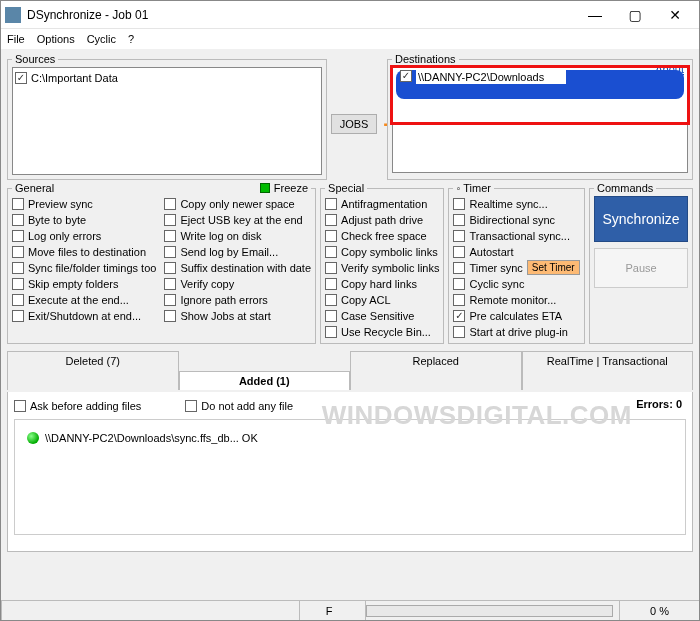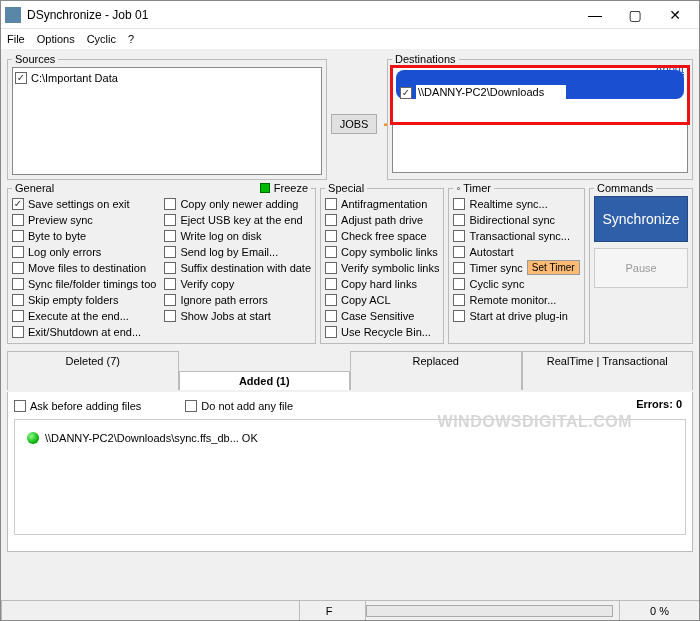--- a/index.html
+++ b/index.html
@@ -22,21 +22,21 @@
 .listitem { display: flex; align-items: center; gap: 4px; height: 16px; }
 .chk { width: 12px; height: 12px; border: 1px solid #666; display:inline-flex; align-items:center; justify-content:center; font-size:10px; line-height: 1; background:#fff;}
 .chk.on::after{content:"✓"; color:#333; font-size:10px; line-height:10px;}
 .midcol { width: 52px; display: flex; flex-direction: row; gap: 6px; align-items: center; padding-top: 14px; }
 .btn { background: #e1e1e1; border: 1px solid #adadad; padding: 3px 6px; min-width: 46px; text-align: center; color:#000;}
 .arrow { color: #f58a1f; font-size: 20px; line-height: 14px; }
 .dests { flex: 1; position: relative; }
 .about { position: absolute; right: 8px; top: -2px; color: #0645ad; text-decoration: underline; font-size:11px;}
 .redbox { border: 3px solid #e11; height: 60px; padding: 2px 3px; margin-top:0px;}
 .destlist { background: #fff; border: 1px solid #888; height: 106px; padding: 0; }
-.destrow { background: #1a4fd1; color: #fff; display: flex; align-items: flex-end; height: 29px; border-radius: 8px; }
+.destrow { background: #1a4fd1; color: #fff; display: flex; align-items: flex-start; height: 29px; border-radius: 8px; }
 .destrow .chk { background:#fff; margin:0 4px;}
 .destinput { background:#fff; color:#000; border:none; height:14px; padding: 0 2px; font-size:11px; width: 150px; }
 .midrow { display: flex; gap: 4px; }
 .general { flex: 1.4; }
 .special { width: 128px; }
 .timer { width: 142px; }
 .commands { width: 108px; }
 .colpair { display: flex; gap: 8px; }
 .col { display: flex; flex-direction: column; gap: 1px; }
 .ck { display: flex; align-items: center; gap: 4px; height: 15px; white-space: nowrap; }
@@ -54,21 +54,21 @@
 .logbox { margin-top:6px; border:1px solid #ccc; height:116px; padding:12px; background:#fff; overflow:hidden;}
 .logrow { display:flex; align-items:center; gap:6px;}
 .greenball { width:12px; height:12px; border-radius:50%; background:radial-gradient(circle at 35% 35%, #8f8, #0a0 70%);}
 .statusbar { height:20px; border-top:1px solid #bbb; display:flex; align-items:center; background:#f0f0f0;}
 .statcell { border-left:1px solid #bbb; height:100%; display:flex; align-items:center; justify-content:center;}
 .statcell.f { width:60px;}
 .statcell.prog { flex:1; margin:0 6px;}
 .statcell.pct { width:80px;}
 .progress { width:100%; height:12px; border:1px solid #aaa; background:#e8e8e8;}
 .genlegend{display:flex; align-items:center; width: 100%;}
-.watermark { position:absolute; right:60px; bottom:120px; font-size:16px; color:#d7d7d7; font-weight:bold; letter-spacing:0.5px; pointer-events:none;}
+.watermark { position:absolute; right:60px; bottom:120px; font-size:26px; color:#d7d7d7; font-weight:bold; letter-spacing:0.5px; pointer-events:none;}
 </style>
 </head>
 <body>
 
 <div class="window">
   <div class="titlebar">
     <span class="icon"></span>
     <span class="title">DSynchronize - Job 01</span>
     <div class="winbtns">
       <div class="winbtn">—</div>
@@ -122,24 +122,20 @@
       <fieldset class="general">
         <legend class="genlegend">
           <span>General</span>
           <span style="flex:1"></span>
           <span class="freeze-led"></span>
           <span>Freeze</span>
         </legend>
         <div class="colpair">
           <div class="col" id="gen-left">
               <div class="ck">
-                <span class="chk on"></span>
-                <label>Save settings on exit</label>
-              </div>
-              <div class="ck">
                 <span class="chk"></span>
                 <label>Preview sync</label>
               </div>
               <div class="ck">
                 <span class="chk"></span>
                 <label>Byte to byte</label>
               </div>
               <div class="ck">
                 <span class="chk"></span>
                 <label>Log only errors</label>
@@ -161,21 +157,21 @@
                 <label>Execute at the end...</label>
               </div>
               <div class="ck">
                 <span class="chk"></span>
                 <label>Exit/Shutdown at end...</label>
               </div>
             </div>
           <div class="col" id="gen-right">
               <div class="ck">
                 <span class="chk"></span>
-                <label>Copy only newer adding</label>
+                <label>Copy only newer space</label>
               </div>
               <div class="ck">
                 <span class="chk"></span>
                 <label>Eject USB key at the end</label>
               </div>
               <div class="ck">
                 <span class="chk"></span>
                 <label>Write log on disk</label>
               </div>
               <div class="ck">
@@ -268,20 +264,24 @@
               <label>Timer sync</label>
               <span class="settimer">Set Timer</span>
             </div>
             <div class="ck">
               <span class="chk"></span>
               <label>Cyclic sync</label>
             </div>
             <div class="ck">
               <span class="chk"></span>
               <label>Remote monitor...</label>
+            </div>
+            <div class="ck">
+              <span class="chk on"></span>
+              <label>Pre calculates ETA</label>
             </div>
             <div class="ck">
               <span class="chk"></span>
               <label>Start at drive plug-in</label>
             </div>
           </div>
       </fieldset>
 
       <fieldset class="commands">
         <legend>Commands</legend>

